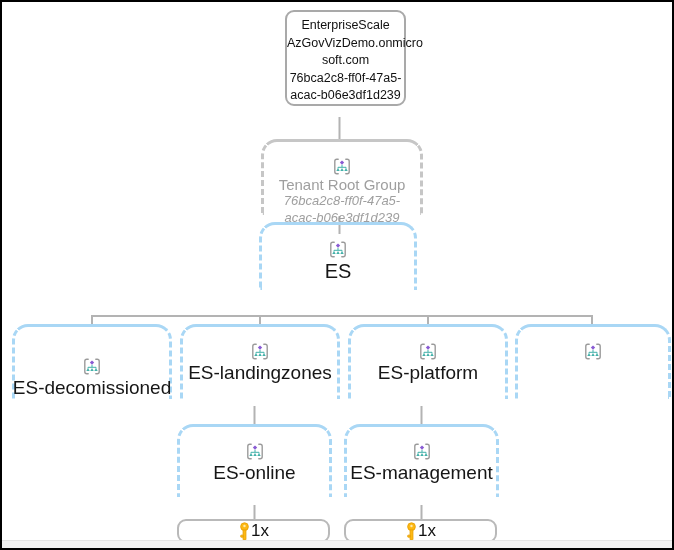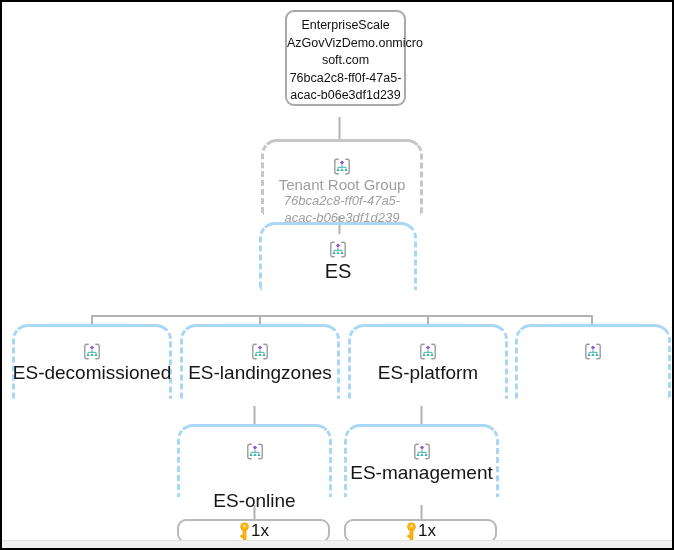--- a/index.html
+++ b/index.html
@@ -118,21 +118,21 @@
     <div class="mg-guid">acac-b06e3df1d239</div>
   </div>
 
   <div class="node mg blue" style="left:257px;top:220px;width:158px;height:68px;">
     <svg class="mg-icon">
         <use href="#icon-mg"></use>
       </svg>
     <div class="mg-label big">ES</div>
   </div>
 
-  <div class="node mg blue" style="left:10px;top:322px;width:160px;height:75px;">
+  <div class="node mg blue" style="left:10px;top:322px;width:160px;height:75px;justify-content:flex-end;">
     <svg class="mg-icon">
         <use href="#icon-mg"></use>
       </svg>
     <div class="mg-label">ES-decomissioned</div>
   </div>
 
   <div class="node mg blue" style="left:178px;top:322px;width:160px;height:75px;">
     <svg class="mg-icon">
         <use href="#icon-mg"></use>
       </svg>
@@ -145,21 +145,21 @@
       </svg>
     <div class="mg-label">ES-platform</div>
   </div>
 
   <div class="node mg blue" style="left:513px;top:322px;width:156px;height:75px;">
     <svg class="mg-icon">
         <use href="#icon-mg"></use>
       </svg>
   </div>
 
-  <div class="node mg blue" style="left:175px;top:422px;width:155px;height:73px;gap:28px;">
+  <div class="node mg blue" style="left:175px;top:422px;width:155px;height:73px;">
     <svg class="mg-icon">
         <use href="#icon-mg"></use>
       </svg>
     <div class="mg-label">ES-online</div>
   </div>
 
   <div class="node mg blue" style="left:342px;top:422px;width:155px;height:73px;">
     <svg class="mg-icon">
         <use href="#icon-mg"></use>
       </svg>

